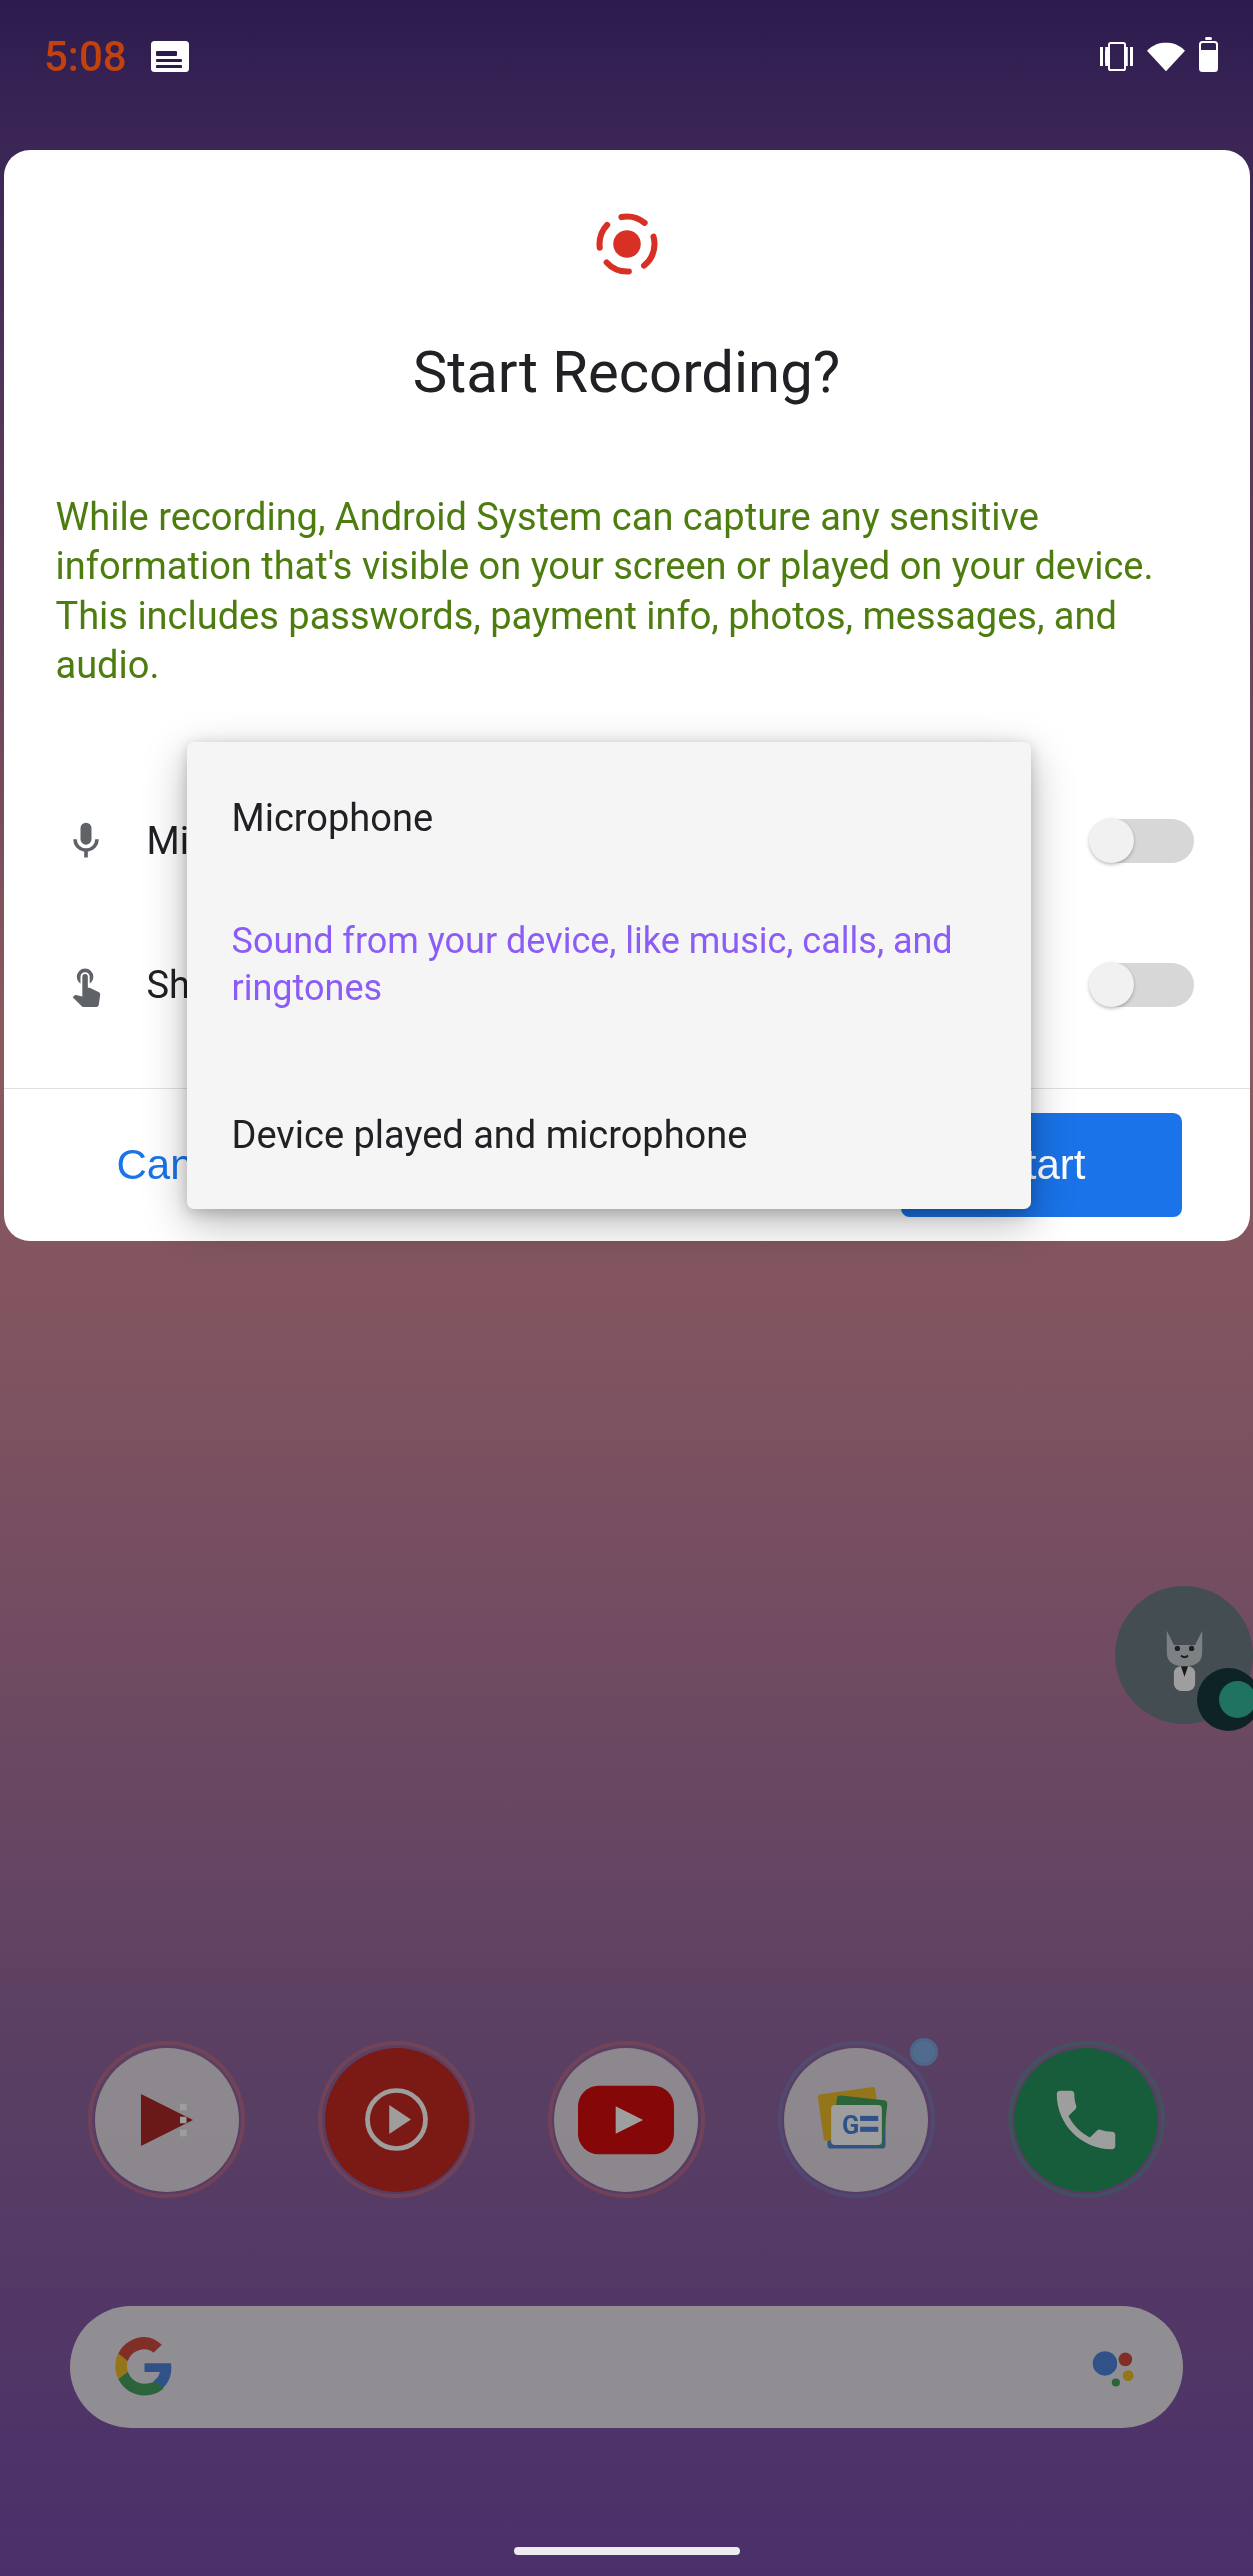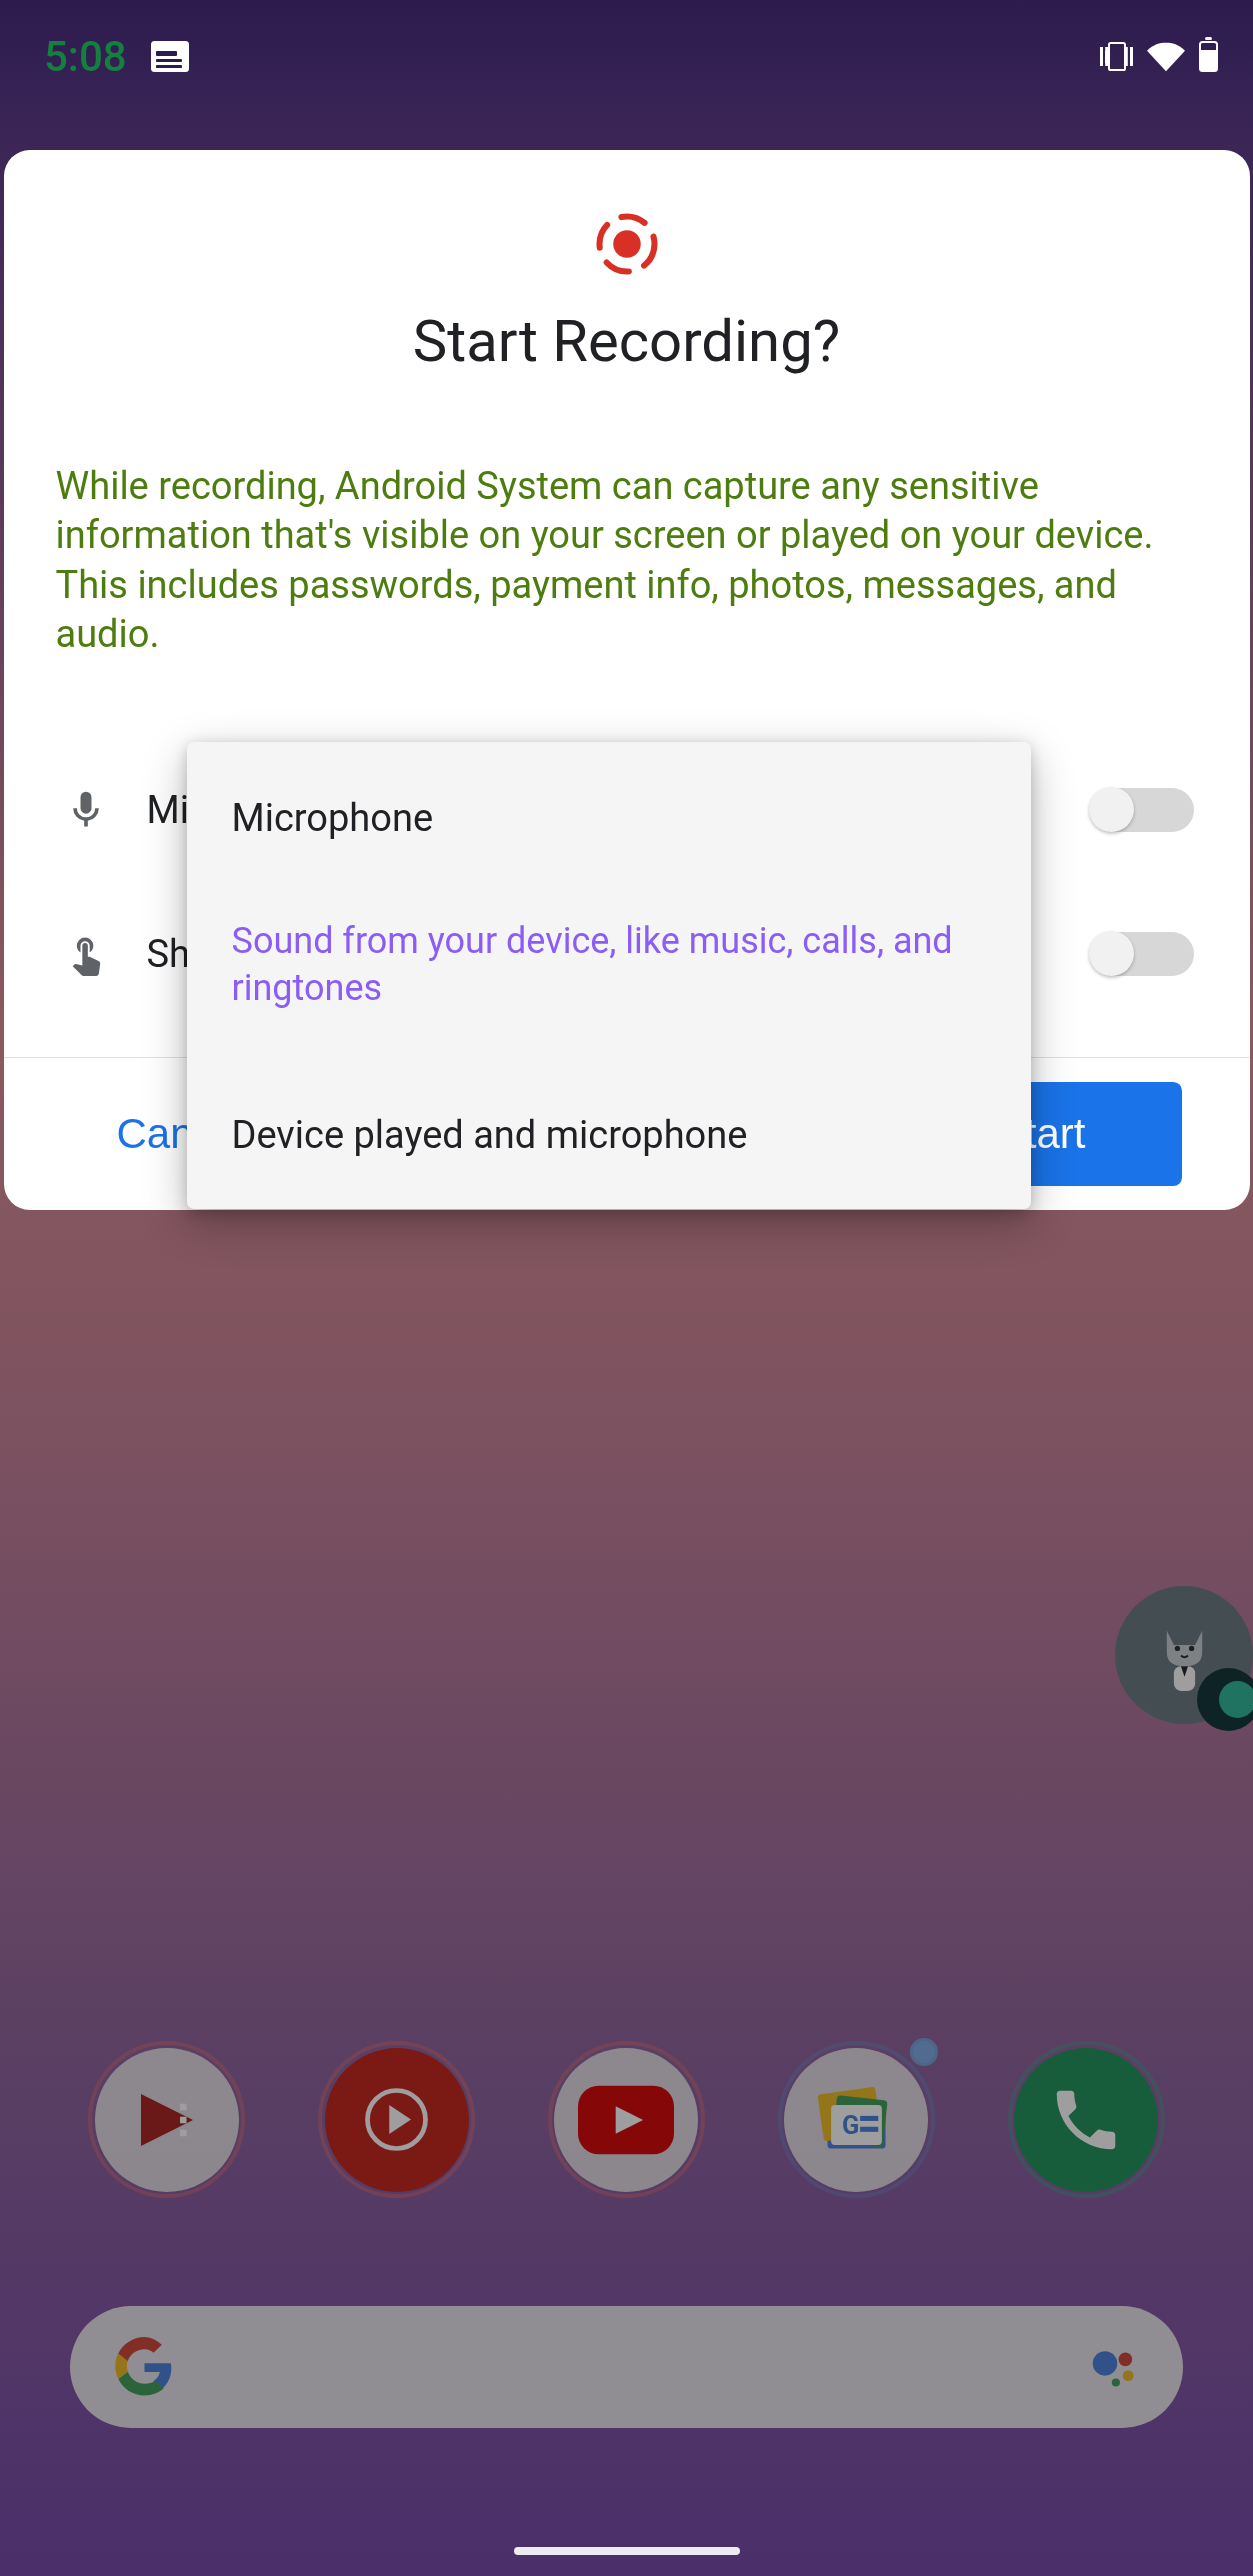--- a/index.html
+++ b/index.html
@@ -19,21 +19,21 @@
     .status-bar {
       position: absolute;
       top: 0;
       left: 0;
       right: 0;
       height: 113px;
       display: flex;
       align-items: center;
       justify-content: space-between;
       padding: 0 35px 0 44px;
-      color: #15803d;
+      color: #c2410c;
       z-index: 10;
       gap: 48px;
     }
     .status-left {
       display: flex;
       align-items: center;
       gap: 24.4px;
     }
     .status-time {
       font-size: 42px;
@@ -146,21 +146,21 @@
       width: 66px;
       height: 66px;
       position: relative;
     }
     .record-icon svg { width: 100%; height: 100%; }
     .dialog-title {
       text-align: center;
       font-size: 58px;
       font-weight: 400;
       color: #202124;
-      margin-top: 30px;
+      margin-top: 61px;
     }
     .dialog-desc {
       font-size: 38px;
       line-height: 1.3;
       color: #4d7c0f;
       padding: 0 52px;
       margin-top: 87px;
     }
     .options {
       padding-top: 78px;

